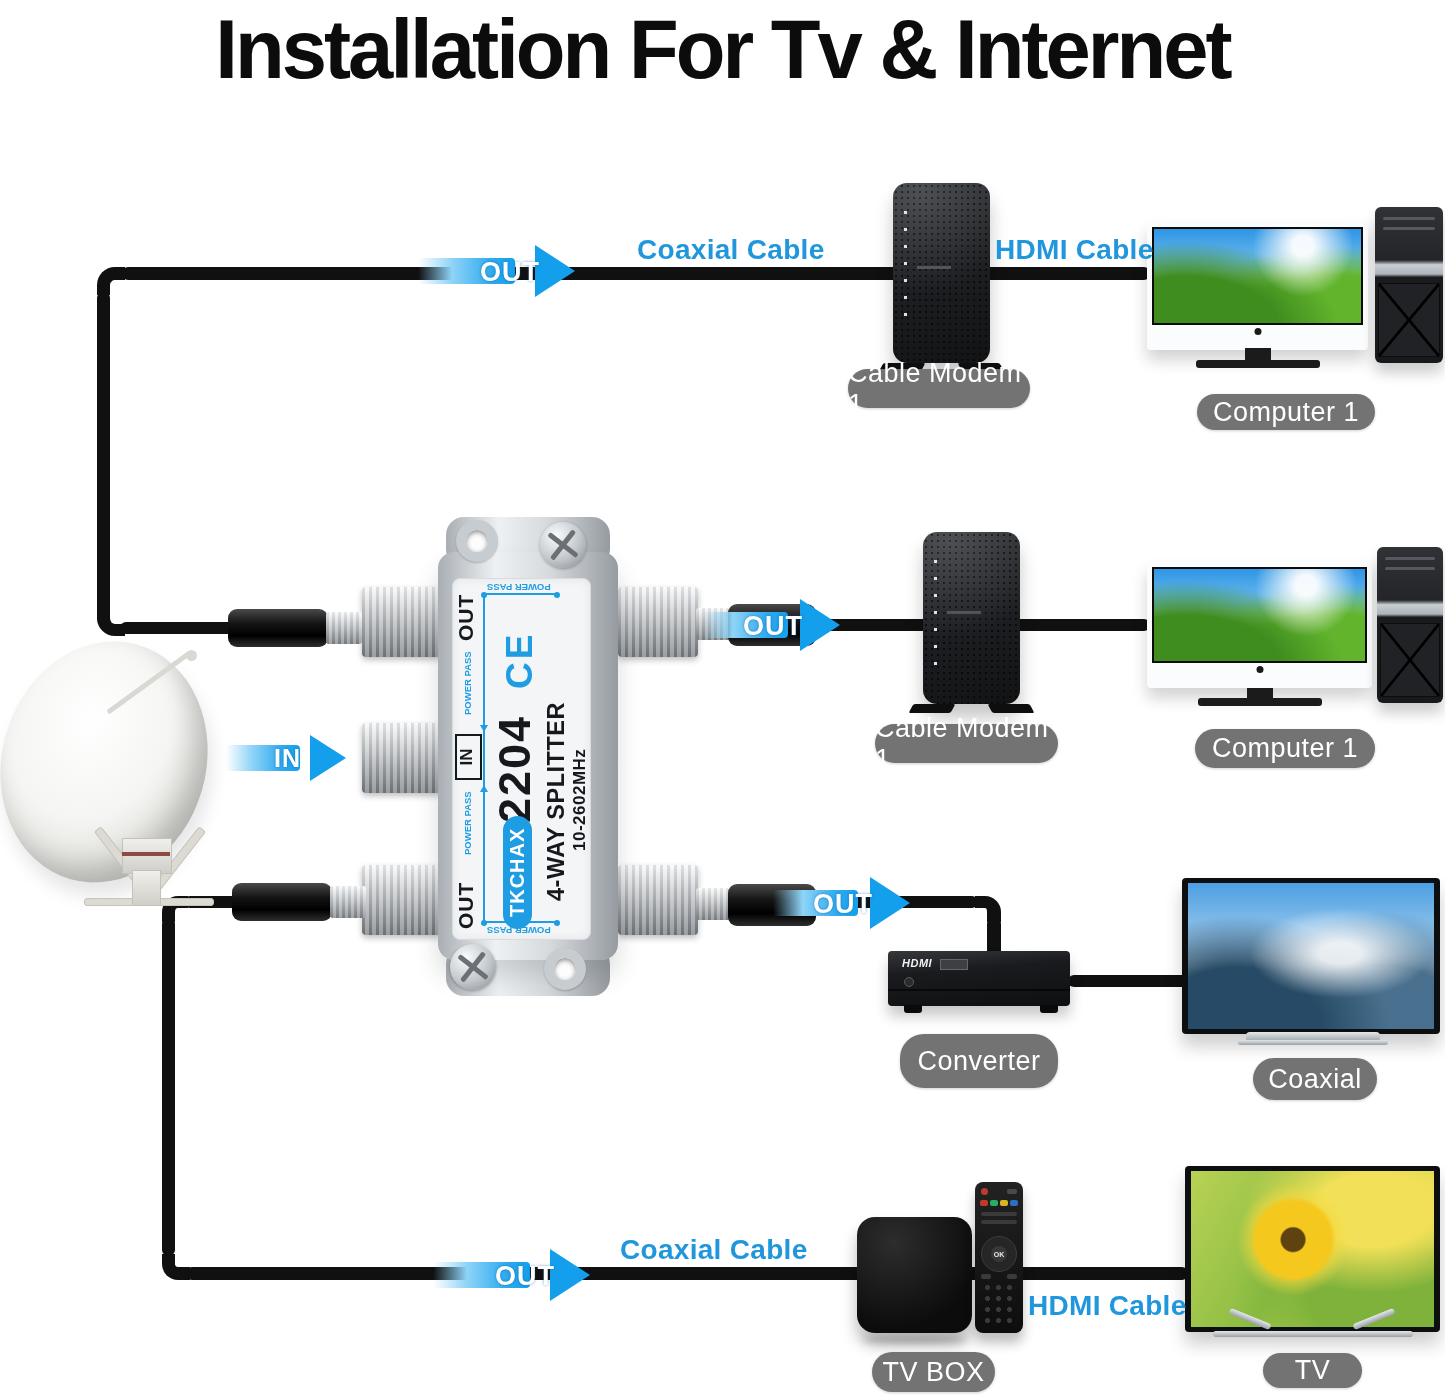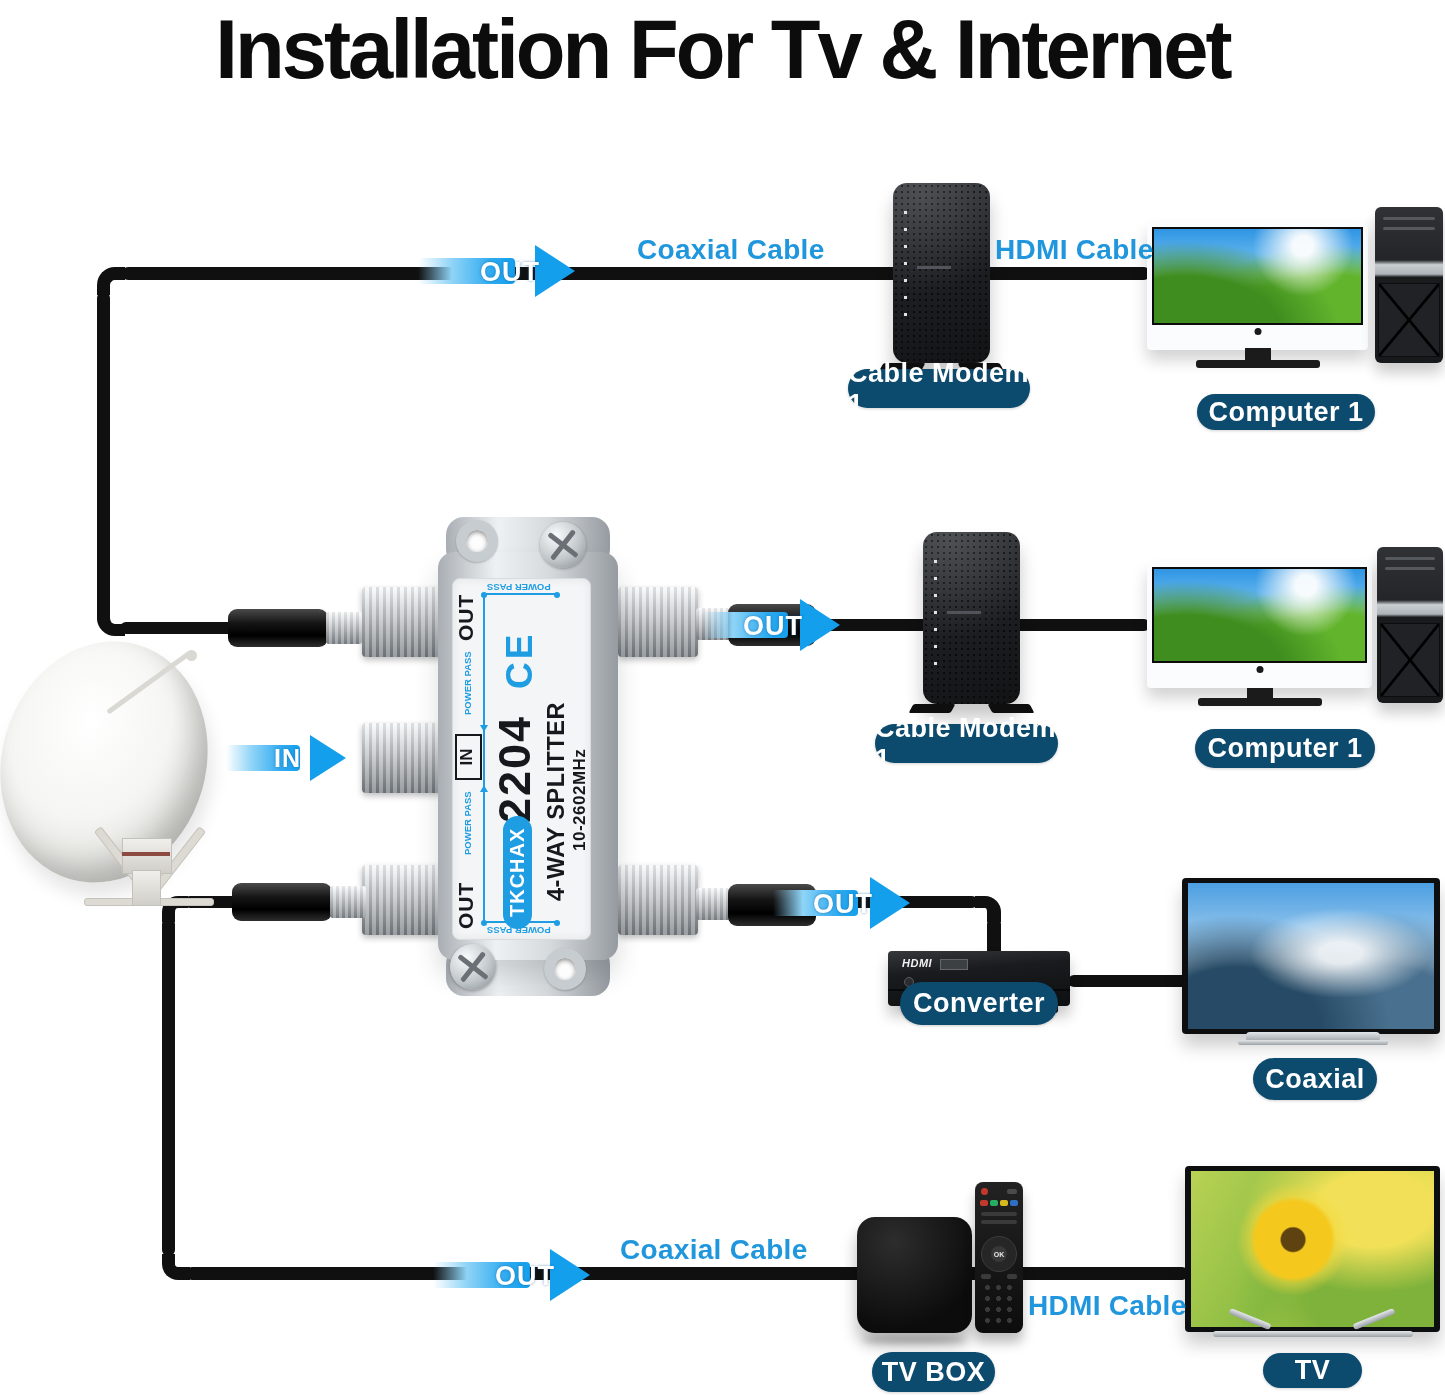--- a/index.html
+++ b/index.html
@@ -14,22 +14,22 @@
   .corner{box-sizing:border-box;border:0 solid #101010;z-index:1;background:transparent;}
   
   .flowarrow{z-index:6;}
   .flowarrow .streak{position:absolute;left:0;top:13px;height:26px;width:62%;border-radius:4px;
       background:linear-gradient(90deg,rgba(190,230,250,0),#8fd4f7 35%,#2fabf0 75%,#149fec);filter:blur(.6px);}
   .flowarrow .head{position:absolute;right:0;top:0;width:0;height:0;
       border-top:26px solid transparent;border-bottom:26px solid transparent;border-left:40px solid #149fec;}
   .flowarrow .txt{position:absolute;top:12px;color:#fff;font-weight:800;font-size:27px;letter-spacing:1px;
       text-shadow:0 0 3px rgba(0,80,150,.55);}
   
-  .pill{display:flex;align-items:center;justify-content:center;background:#0c4a6e;color:#fff;
-        font-weight:700;font-size:27px;border-radius:24px;z-index:7;letter-spacing:.5px;
+  .pill{display:flex;align-items:center;justify-content:center;background:#737373;color:#fff;
+        font-weight:400;font-size:27px;border-radius:24px;z-index:7;letter-spacing:.5px;
         box-shadow:0 1px 3px rgba(0,0,0,.18);}
   .cablelabel{color:#2097dd;font-weight:800;font-size:28px;z-index:7;letter-spacing:.3px;}
   
   .metal{background:linear-gradient(90deg,#a9aeb4,#eef1f3 32%,#d6dadd 62%,#969ba1);}
   #sp-body{left:438px;top:552px;width:180px;height:408px;border-radius:16px;z-index:3;
            box-shadow:0 16px 24px rgba(40,45,50,.16);}
   .sp-plate{left:446px;width:164px;height:50px;border-radius:18px;z-index:3;}
   .hole{border-radius:50%;z-index:4;background:#fdfdfd;border:10px solid #c7ccd0;
         box-shadow:inset 0 2px 5px rgba(0,0,0,.45),0 1px 2px rgba(0,0,0,.2);box-sizing:border-box;}
   .screw{border-radius:50%;z-index:4;background:radial-gradient(circle at 35% 30%,#fafcfd,#c2c7cb 55%,#82878d);
@@ -298,21 +298,21 @@
   <div class="abs pill" style="left:1195px;top:729px;width:180px;height:39px;">Computer 1</div>
 
   <div class="abs" id="conv">
     <div class="hdmi">HDMI</div>
     <div class="hdmibox"></div>
     <div class="pwr"></div>
     <div class="seam"></div>
   </div>
   <div class="abs convfoot" style="left:904px;top:1005px;width:18px;height:8px;"></div>
   <div class="abs convfoot" style="left:1040px;top:1005px;width:18px;height:8px;"></div>
-  <div class="abs pill" style="left:900px;top:982px;width:158px;height:43px;">Converter</div>
+  <div class="abs pill" style="left:900px;top:1034px;width:158px;height:54px;">Converter</div>
 
   <div class="abs tvframe" style="left:1182px;top:878px;width:258px;height:156px;">
     <div class="scr-winter"></div>
   </div>
   <div class="abs silverbar" style="left:1246px;top:1032px;width:134px;height:10px;"></div>
   <div class="abs silverbar" style="left:1238px;top:1040px;width:150px;height:5px;"></div>
   <div class="abs pill" style="left:1253px;top:1058px;width:124px;height:42px;">Coaxial</div>
 
   <div class="abs" id="tvbox"></div>
   <div class="abs" style="left:862px;top:1336px;width:105px;height:8px;border-radius:50%;background:rgba(0,0,0,.18);filter:blur(3px);z-index:3;"></div>

